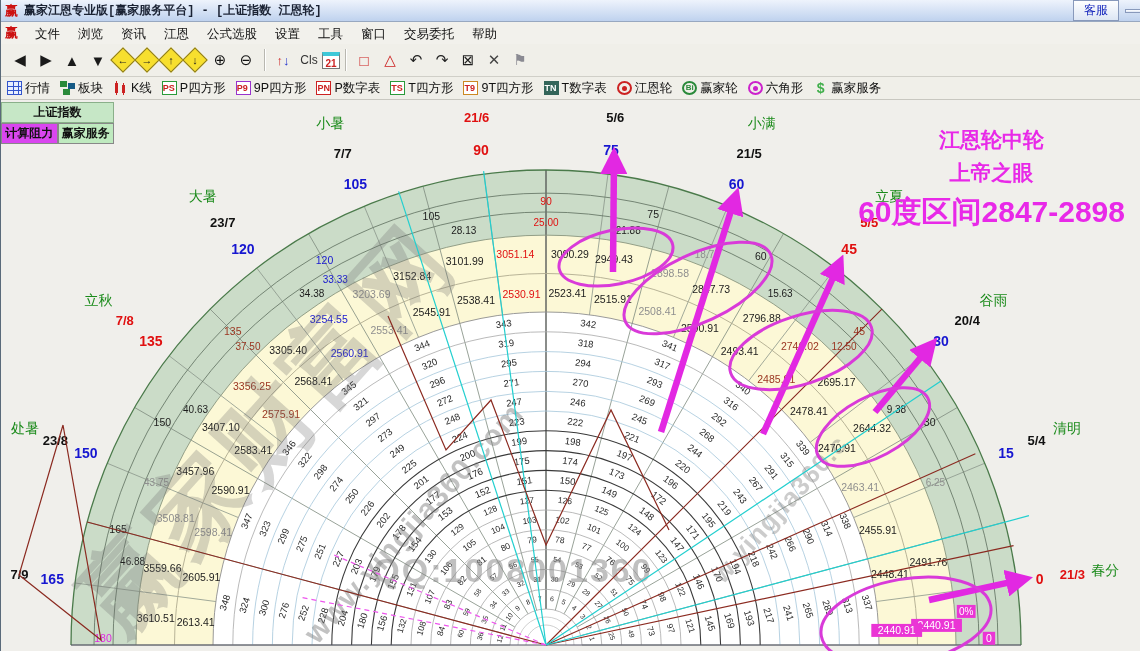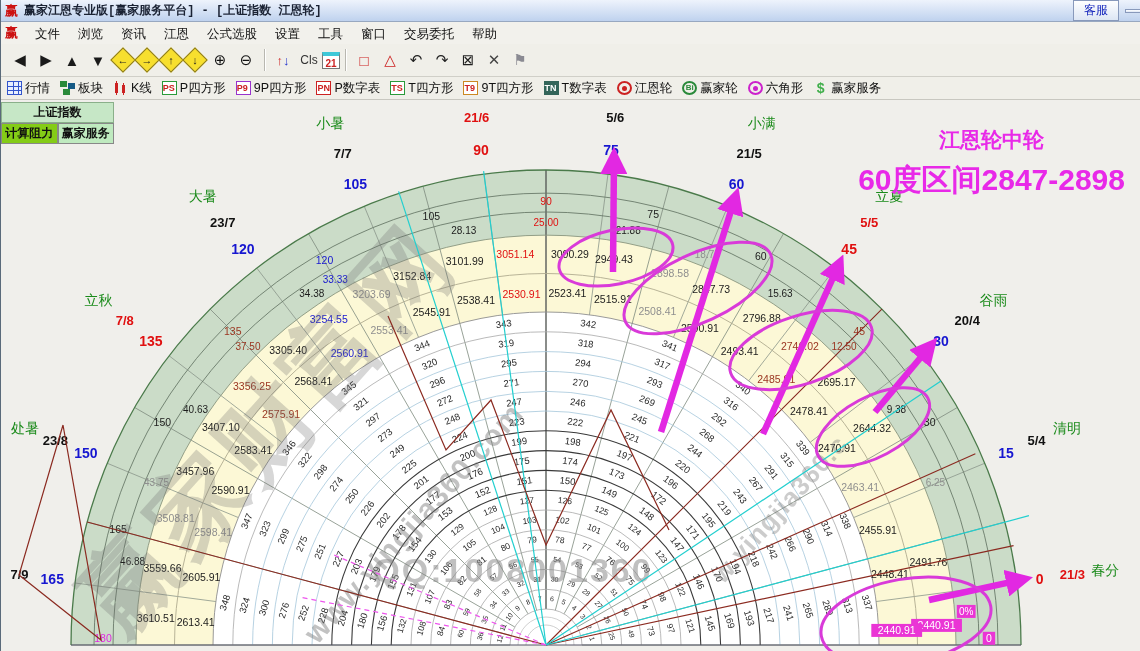--- a/index.html
+++ b/index.html
@@ -39,21 +39,21 @@
   .ric-dollar{color:#3fae4a;font-weight:bold;font-size:14px;line-height:14px;text-align:center;}
   
   .chart{position:absolute;left:0;top:100px;width:1140px;height:551px;background:#f0efeb;}
   .chart svg{position:absolute;left:0;top:0;}
   
   .sidebar{position:absolute;left:0;top:2px;width:113px;font-size:12px;border-radius:32px;}
   .sb-head{background:#c6e7c6;border:1px solid #8ab08a;color:#111;font-weight:bold;text-align:center;padding:1px 0;}
   .sb-row{background:#aeddf2;border:1px solid #ffffff;border-top:none;padding:1px 2px;font-weight:bold;white-space:nowrap;overflow:hidden;}
   .sb-btns{display:flex;}
   .sb-btn{flex:1;text-align:center;font-weight:bold;padding:1px 0;border:1px solid #888;cursor:pointer;}
-  .sb-btn.b1{background:#84cc16;color:#111;}
+  .sb-btn.b1{background:#d946ef;color:#111;}
   .sb-btn.b2{background:#bfeabf;color:#111;}
   
   .annot{position:absolute;right:16px;top:24px;text-align:center;color:#e829e8;font-weight:bold;line-height:1.55;}
   .annot .l1,.annot .l2{font-size:21px;}
   .annot .l3{font-size:30px;}
 </style>
 </head>
 <body>
 
 <div class="window">
@@ -540,16 +540,17 @@
     <div class="sidebar">
       <div class="sb-head">上证指数</div>
       <div class="sb-btns">
         <span class="sb-btn b1">计算阻力</span>
         <span class="sb-btn b2">赢家服务</span>
       </div>
     </div>
 
     <div class="annot">
       <div class="l1">江恩轮中轮</div>
+      <div class="l2">上帝之眼</div>
       <div class="l3">60度区间2847-2898</div>
     </div>
   </div>
 </div>
 
 </body></html>

